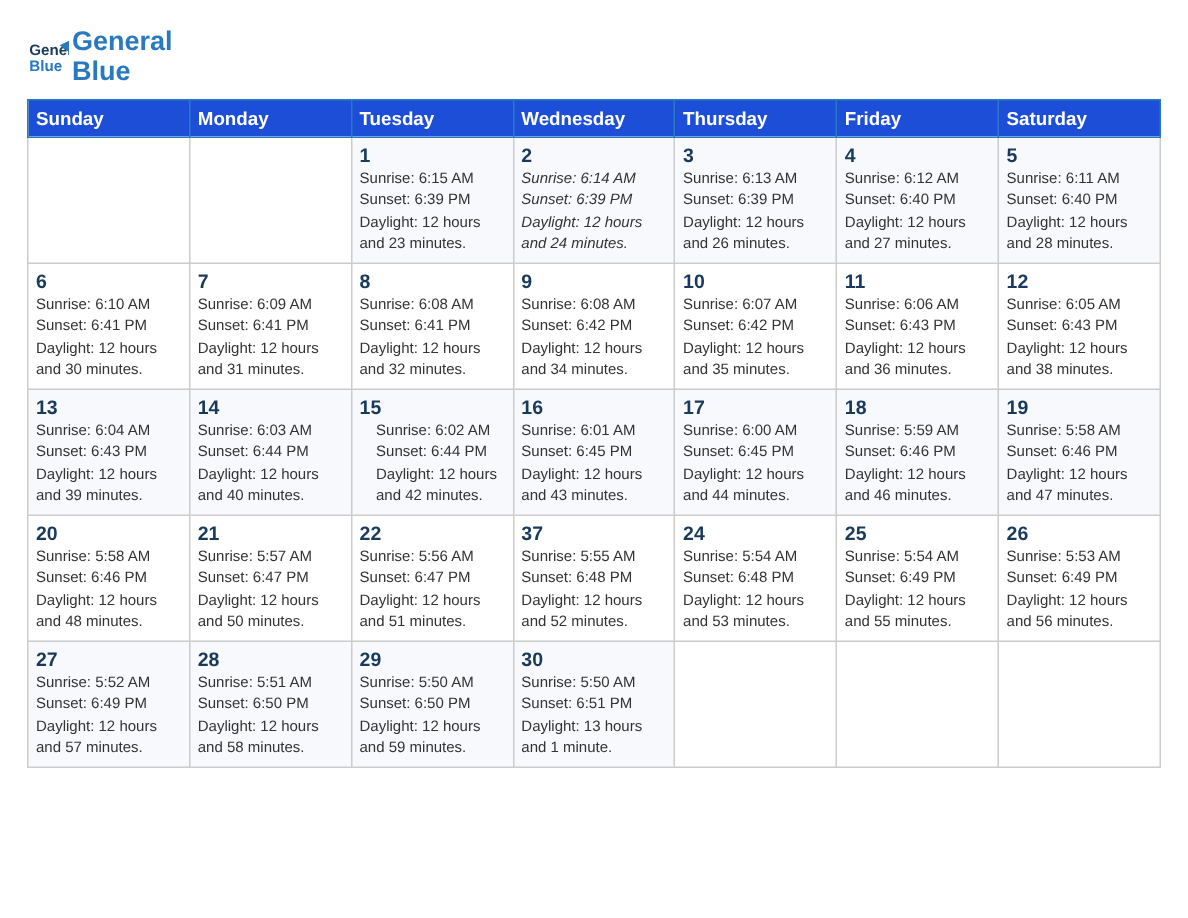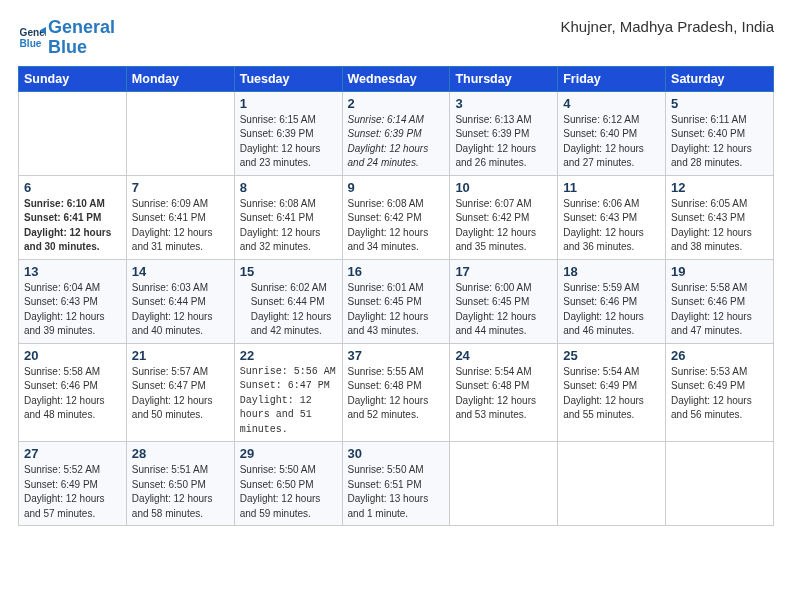--- a/index.html
+++ b/index.html
@@ -108,21 +108,20 @@
         <polygon points="28,8 36,4 36,14" fill="#2979c0"></polygon>
       </svg>
       <div>
         <div class="logo-text">
           <span>General</span><br>
           <span style="color:#2979c0">Blue</span>
         </div>
       </div>
     </div>
     <div class="title-block">
-      <div class="subtitle">Khujner, Madhya Pradesh, India</div>
     </div>
   </div>
 
   <table>
     <thead>
       <tr>
       <th>Sunday</th>
           <th>Monday</th>
           <th>Tuesday</th>
           <th>Wednesday</th>
@@ -162,21 +161,21 @@
           <td>
             <span class="day-num">5</span>
             <div class="cell-info" style="white-space: pre-line;">Sunrise: 6:11 AM
 Sunset: 6:40 PM
 Daylight: 12 hours and 28 minutes.</div>
           </td>
         </tr>
         <tr>
           <td>
             <span class="day-num">6</span>
-            <div class="cell-info" style="white-space: pre-line; font-weight: bold;">Sunrise: 6:10 AM
+            <div class="cell-info" style="white-space: pre-line;">Sunrise: 6:10 AM
 Sunset: 6:41 PM
 Daylight: 12 hours and 30 minutes.</div>
           </td>
           <td>
             <span class="day-num">7</span>
             <div class="cell-info" style="white-space: pre-line;">Sunrise: 6:09 AM
 Sunset: 6:41 PM
 Daylight: 12 hours and 31 minutes.</div>
           </td>
           <td>
@@ -262,21 +261,21 @@
 Daylight: 12 hours and 48 minutes.</div>
           </td>
           <td>
             <span class="day-num">21</span>
             <div class="cell-info" style="white-space: pre-line;">Sunrise: 5:57 AM
 Sunset: 6:47 PM
 Daylight: 12 hours and 50 minutes.</div>
           </td>
           <td>
             <span class="day-num">22</span>
-            <div class="cell-info" style="white-space: pre-line; font-family: Liberation Mono, monospace;">Sunrise: 5:56 AM
+            <div class="cell-info" style="white-space: pre-line;">Sunrise: 5:56 AM
 Sunset: 6:47 PM
 Daylight: 12 hours and 51 minutes.</div>
           </td>
           <td>
             <span class="day-num">37</span>
             <div class="cell-info" style="white-space: pre-line;">Sunrise: 5:55 AM
 Sunset: 6:48 PM
 Daylight: 12 hours and 52 minutes.</div>
           </td>
           <td>

